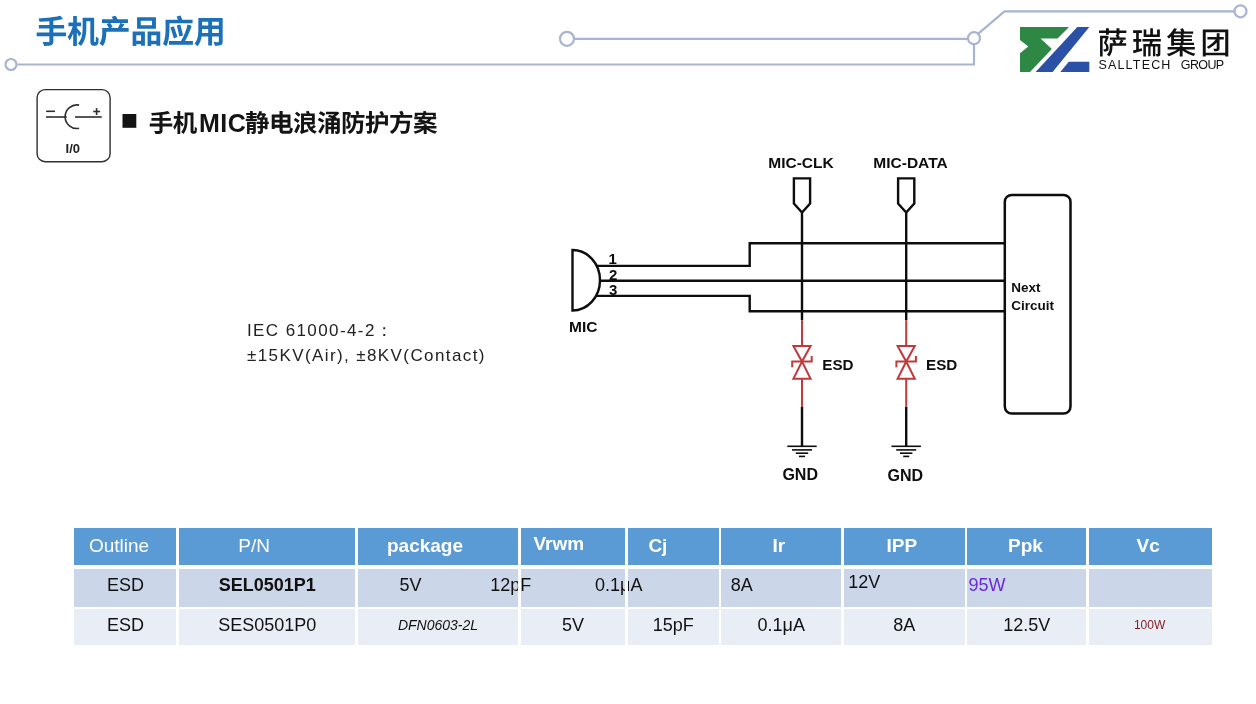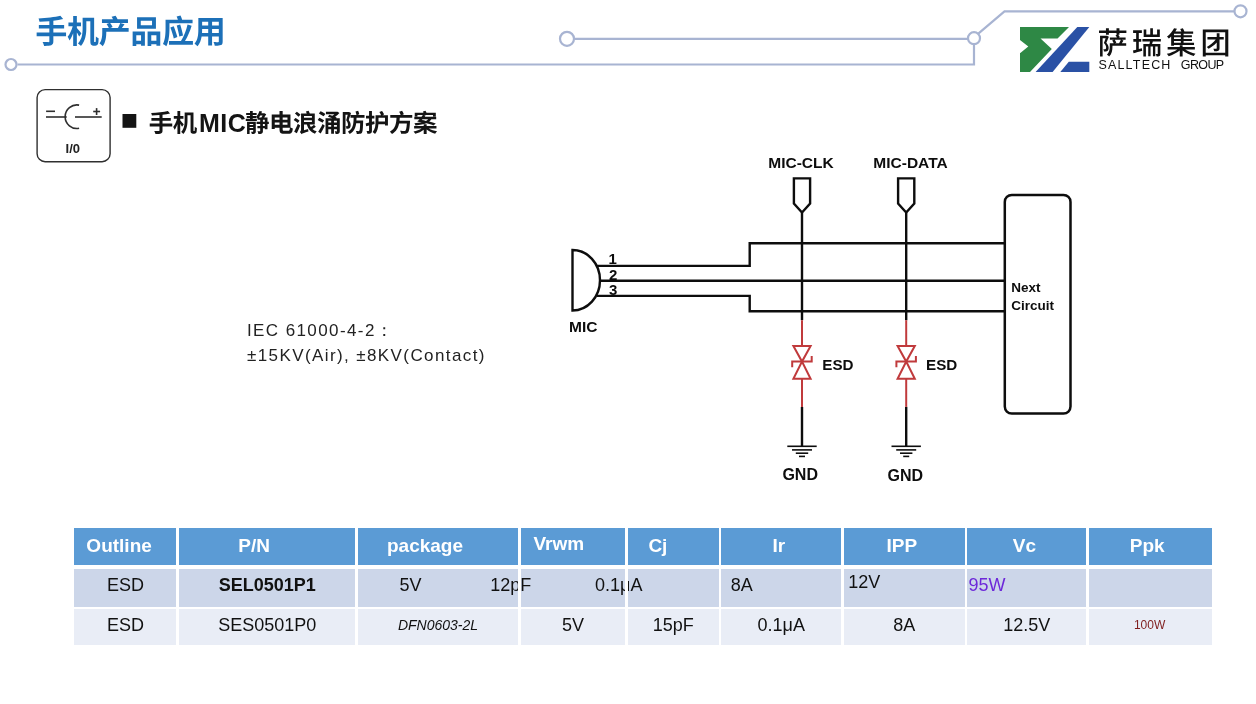--- a/index.html
+++ b/index.html
@@ -129,29 +129,29 @@
 <text x="822.3" y="370.2" font-size="15.2">ESD</text>
 <text x="926" y="370.2" font-size="15.2">ESD</text>
 <text x="800.2" y="479.7" font-size="16" text-anchor="middle">GND</text>
 <text x="905.3" y="481.3" font-size="16" text-anchor="middle">GND</text>
 <text x="1011.2" y="291.8" font-size="13.5">Next</text>
 <text x="1011.2" y="309.6" font-size="13.5">Circuit</text>
 </g>
 </svg>
 <div id="tbl">
 <div class="trow" style="height:36.4px;background:#5b9bd5;margin-top:0px;">
-        <div class="cell" style="width:91px;color:#fff;font-weight:bold;font-size:19px;padding-bottom:2px;">Outline</div>
-        <div class="cell" style="width:179.2px;color:#fff;font-weight:bold;font-size:19px;padding-bottom:2px;">P/N</div>
+        <div class="cell" style="width:91px;color:#fff;font-weight:normal;font-size:19px;padding-bottom:2px;">Outline</div>
+        <div class="cell" style="width:179.2px;color:#fff;font-weight:normal;font-size:19px;padding-bottom:2px;">P/N</div>
         <div class="cell" style="width:162.5px;color:#fff;font-weight:bold;font-size:19px;padding-bottom:2px;">package</div>
         <div class="cell" style="width:105px;color:#fff;font-weight:bold;font-size:19px;padding-bottom:6px;">Vrwm</div>
         <div class="cell" style="width:93.2px;color:#fff;font-weight:bold;font-size:19px;padding-bottom:2px;">Cj</div>
         <div class="cell" style="width:122.8px;color:#fff;font-weight:bold;font-size:19px;padding-bottom:2px;margin-left:13px;">Ir</div>
         <div class="cell" style="width:123.2px;color:#fff;font-weight:bold;font-size:19px;padding-bottom:2px;">IPP</div>
+        <div class="cell" style="width:123.9px;color:#fff;font-weight:bold;font-size:19px;padding-bottom:2px;">Ppk</div>
         <div class="cell" style="width:121.8px;color:#fff;font-weight:bold;font-size:19px;padding-bottom:2px;">Vc</div>
-        <div class="cell" style="width:123.9px;color:#fff;font-weight:bold;font-size:19px;padding-bottom:2px;">Ppk</div>
         <div class="vsep" style="left:102.7px;"></div>
         <div class="vsep" style="left:281.9px;"></div>
         <div class="vsep" style="left:444.4px;"></div>
         <div class="vsep" style="left:551.8px;"></div>
         <div class="vsep" style="left:645.0px;"></div>
         <div class="vsep" style="left:767.8px;"></div>
         <div class="vsep" style="left:891.0px;"></div>
         <div class="vsep" style="left:1012.8px;"></div>
       </div>
 <div class="trow" style="height:37.8px;background:#ccd6e9;margin-top:4px;">

